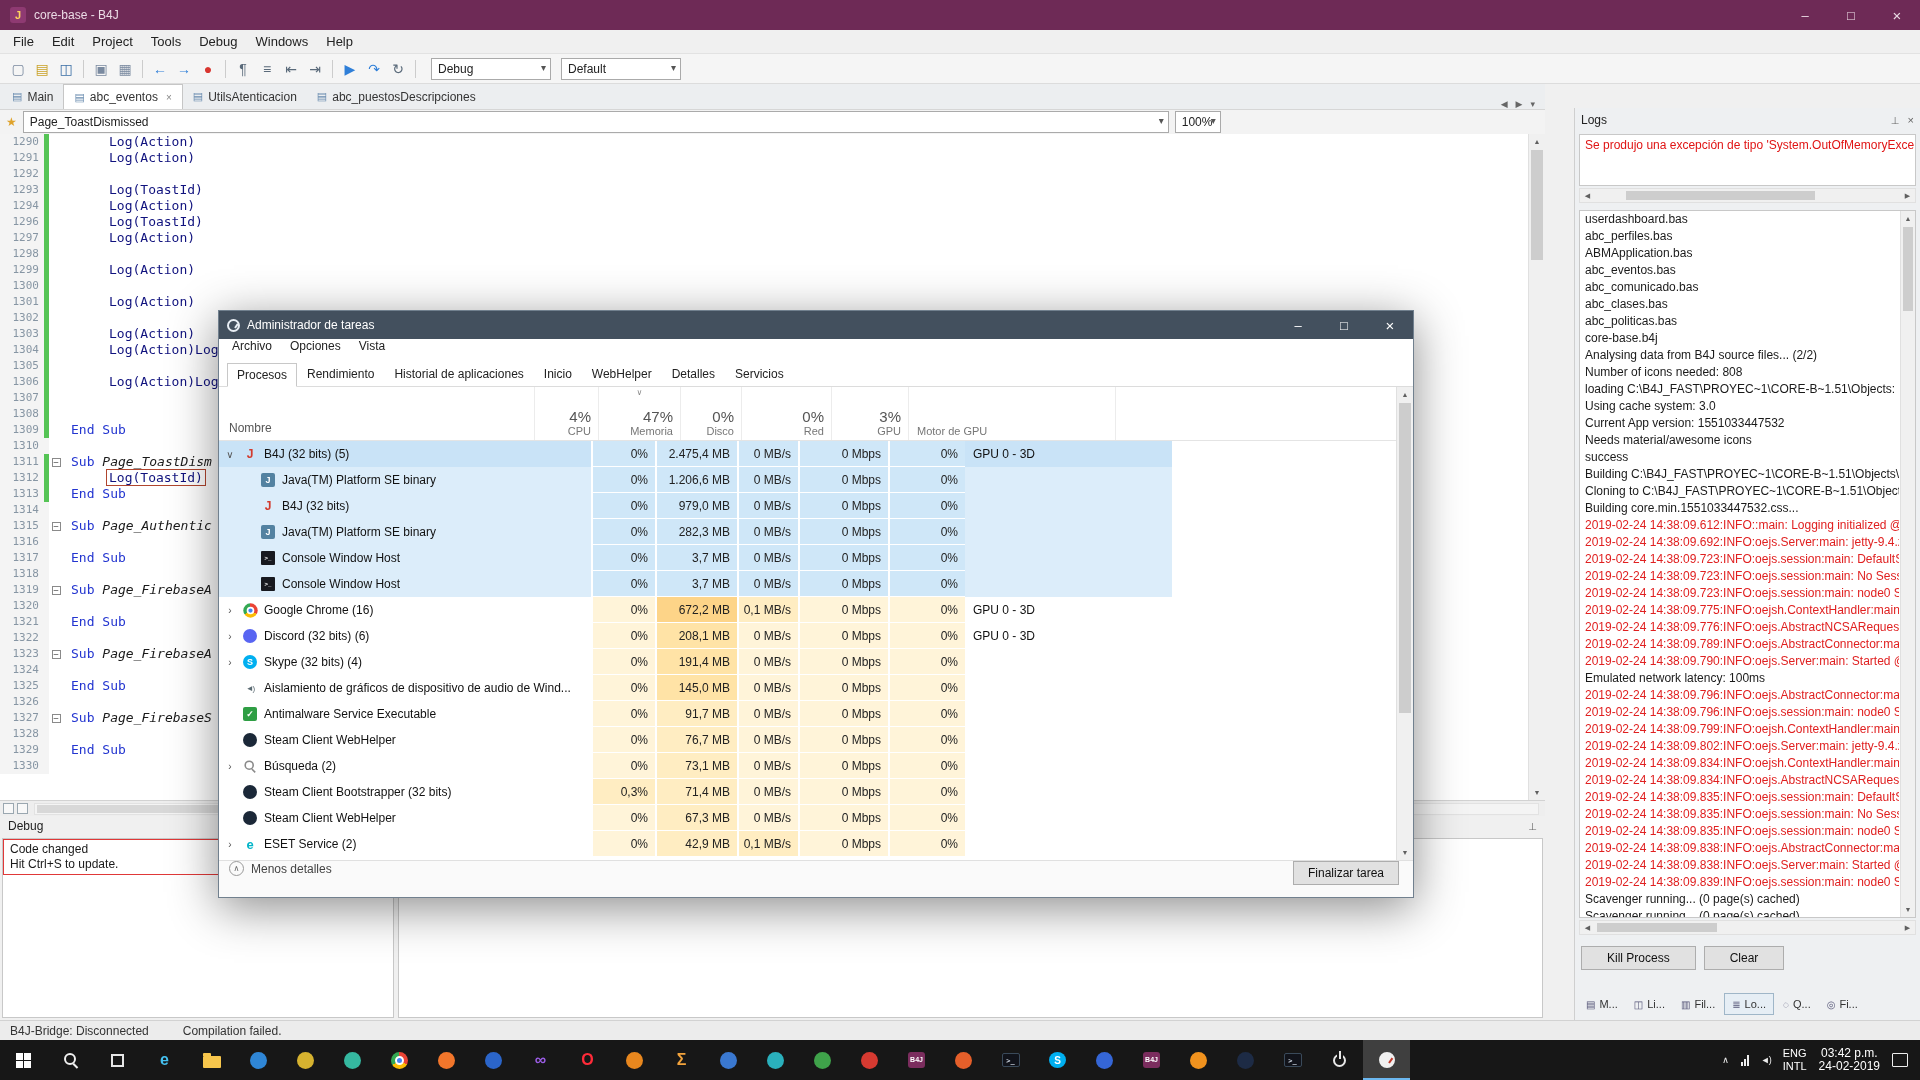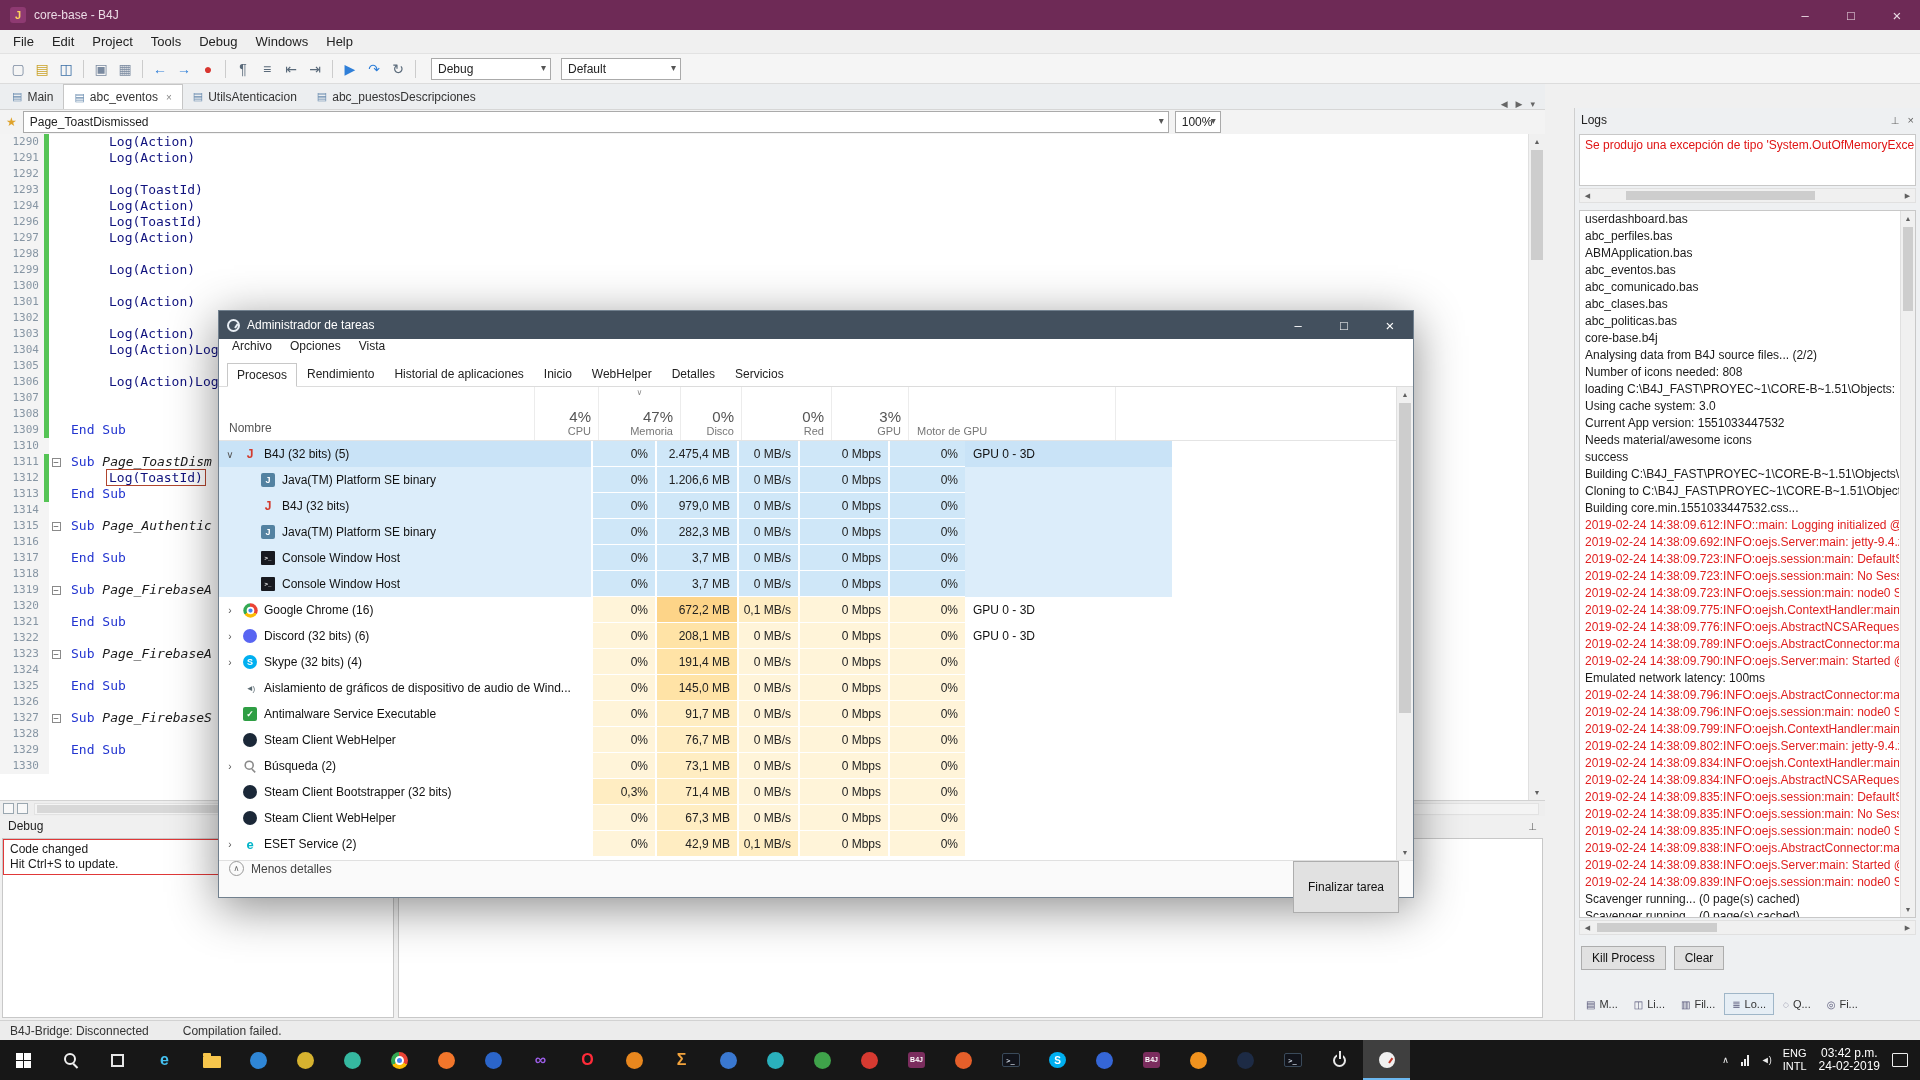--- a/index.html
+++ b/index.html
@@ -102,21 +102,21 @@
   .err-hscroll{left:4px;right:4px;top:80px;}
   .err-hscroll .hs-thumb{left:10%;width:62%;}
   .logs-list{position:absolute;left:4px;right:4px;top:102px;height:708px;background:#fff;border:1px solid #c8c8c8;overflow:hidden;}
   .log-line{height:17px;line-height:17px;font-size:12px;color:#1a1a1a;padding-left:5px;white-space:nowrap;overflow:hidden;width:calc(100% - 16px);}
   .log-line.red{color:#e02020;}
   .logs-list .vscroll{right:0;top:0;height:100%;width:15px;}
   .logs-list .sb-thumb{top:16px;height:84px;}
   .list-hscroll{left:4px;right:4px;top:812px;}
   .list-hscroll .hs-thumb{left:2px;width:120px;}
   .logs-buttons{position:absolute;left:6px;top:838px;display:flex;gap:8px;}
-  .btn{border:1px solid #adadad;background:#e1e1e1;font-size:12px;color:#111;padding:4px 10px;font-family:"Liberation Sans",sans-serif;}
+  .btn{border:1px solid #adadad;background:#e1e1e1;font-size:12px;color:#111;padding:4px 25px;font-family:"Liberation Sans",sans-serif;}
   .logs-tabs{position:absolute;left:4px;bottom:5px;display:flex;gap:2px;}
   .ltab{display:flex;align-items:center;gap:4px;font-size:11px;color:#333;padding:4px 7px;}
   .ltab.active{border:1px solid #9fb6c8;background:#e6eef5;}
   .ltab-ic{font-size:10px;color:#557;}
 
   
   .tm{position:absolute;left:218px;top:310px;width:1196px;height:588px;background:#fff;border:1px solid #71808e;box-shadow:0 10px 45px rgba(0,0,0,.45);z-index:10;}
   .tm-titlebar{position:absolute;left:0;top:0;right:0;height:28px;background:#43505e;color:#fff;display:flex;align-items:center;padding-left:8px;font-size:12px;}
   .ic-gauge-sm{width:13px;height:13px;border:2px solid #e8eef4;border-radius:50%;position:relative;margin-right:7px;flex:none;}
   .ic-gauge-sm::after{content:"";position:absolute;left:5px;top:2px;width:2px;height:5px;background:#e8eef4;transform:rotate(35deg);transform-origin:bottom;}
@@ -152,21 +152,21 @@
   .tmic{width:18px;height:16px;display:inline-flex;align-items:center;justify-content:center;margin-right:5px;flex:none;}
   .tmi-chip{width:14px;height:14px;border-radius:2px;color:#fff;font:bold 9px/14px "Liberation Sans",sans-serif;text-align:center;}
   .tmi-round{border-radius:50%;}
   .tmi-letter{font-family:"Liberation Sans",sans-serif;}
   .tm-vscroll{right:0;top:76px;bottom:37px;width:17px;}
   .tm-vscroll .sb-thumb{top:16px;height:310px;}
   .tm-footer{position:absolute;left:0;right:0;bottom:0;height:37px;border-top:1px solid #e0e0e0;background:#fafafa;display:flex;align-items:flex-start;}
   .tm-less{display:flex;align-items:center;gap:7px;font-size:12px;color:#444;margin-left:10px;}
   .chev-circle{width:15px;height:15px;border:1px solid #999;border-radius:50%;display:inline-flex;align-items:center;justify-content:center;font-size:8px;color:#666;}
   .chev-circle::after{content:"∧";}
-  .tm-endtask{margin-left:auto;margin-right:14px;padding:18px 14px;}
+  .tm-endtask{margin-left:auto;margin-right:14px;padding:4px 14px;}
 
   
   .taskbar{position:absolute;left:0;bottom:0;width:1920px;height:40px;background:#171717;display:flex;align-items:stretch;z-index:20;}
   .tb-apps{display:flex;align-items:stretch;}
   .tb-app{width:47px;display:flex;align-items:center;justify-content:center;position:relative;}
   .tb-app.active{background:#3f3f3f;box-shadow:inset 0 -2px 0 #6cb8f0;}
   .ic-win{width:15px;height:15px;display:grid;grid-template-columns:7px 7px;grid-template-rows:7px 7px;gap:1px;}
   .ic-win span{background:#fff;display:block;}
   .ic-mag{width:16px;height:16px;position:relative;display:inline-block;}
   .ic-mag::before{content:"";position:absolute;left:1px;top:1px;width:8px;height:8px;border:2px solid #8a8a8a;border-radius:50%;}

